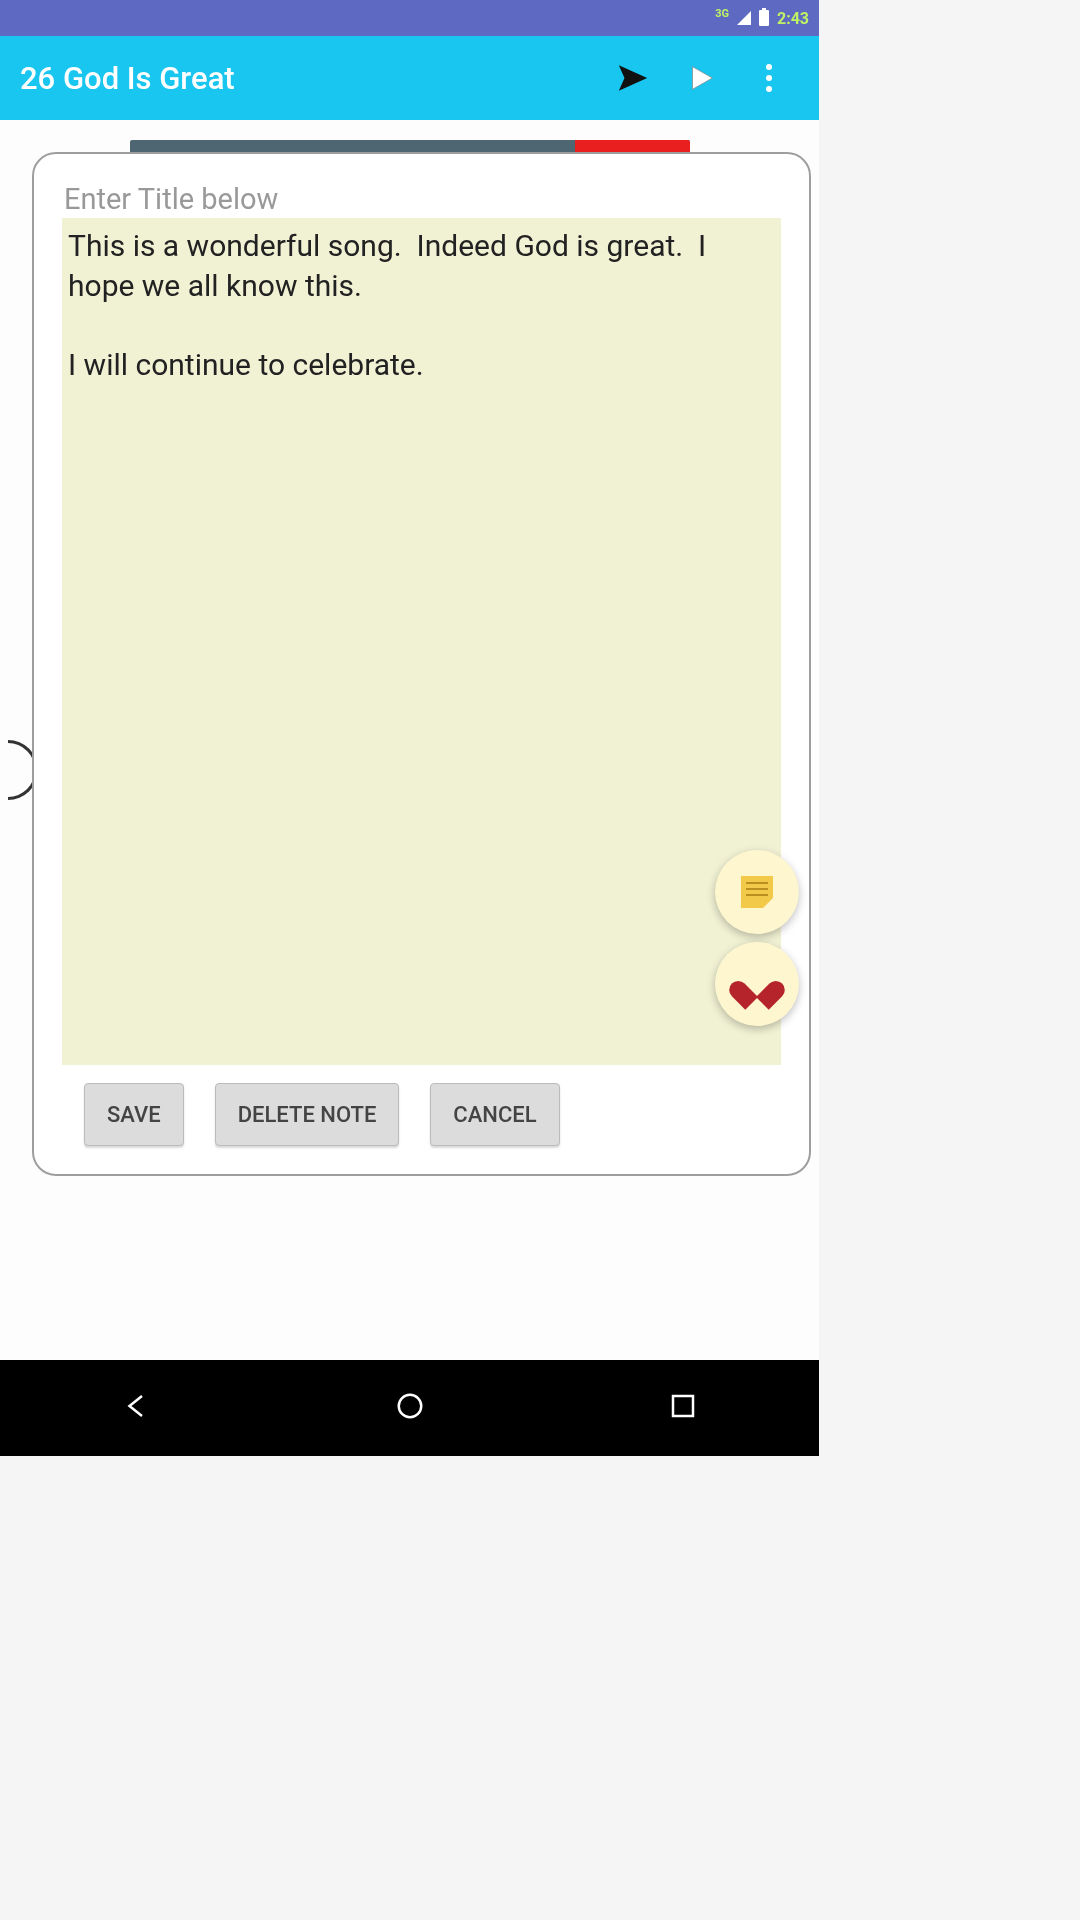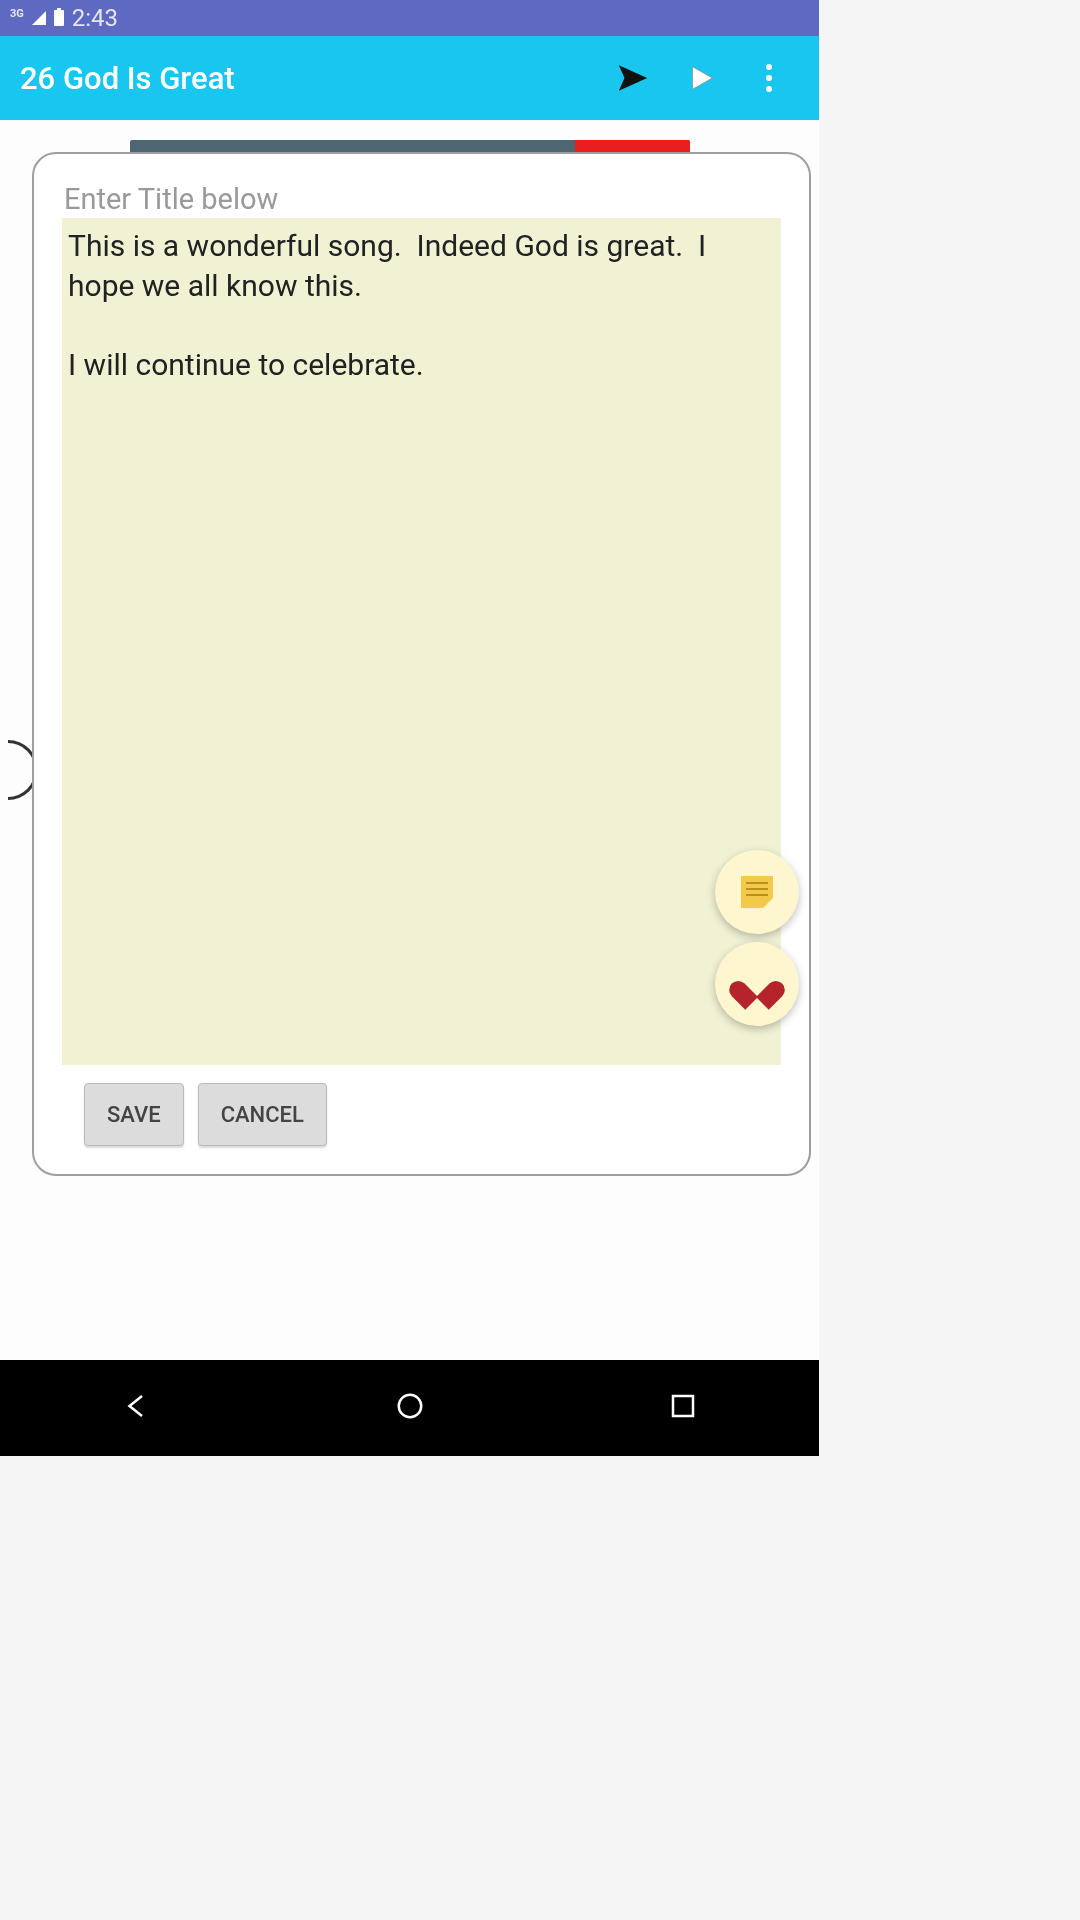--- a/index.html
+++ b/index.html
@@ -1,38 +1,38 @@
 <!DOCTYPE html>
 <html><head>
 <meta charset="utf-8">
 <style>
 *{margin:0;padding:0;box-sizing:border-box;font-family:Roboto,Arial,sans-serif}
 body{width:819px;height:1456px;background:#f5f5f5;position:relative;overflow:hidden}
-.status-bar{height:36px;background:#5e6ac2;display:flex;justify-content:flex-start;align-items:center;padding:0 10px;color:#e5e5e5;gap:8px}
+.status-bar{height:36px;background:#5e6ac2;display:flex;justify-content:flex-end;align-items:center;padding:0 10px;color:#bef264;gap:8px}
 .status-bar .sig-3g{font-size:11px;font-weight:bold;line-height:1;margin-bottom:10px}
 .status-bar .signal-icon{width:0;height:0;border-style:solid;border-width:0 0 14px 14px;border-color:transparent transparent #fff transparent}
 .status-bar .battery-icon{width:10px;height:16px;background:linear-gradient(to top,#fff 60%,#5e6ac2 60% 62%,#fff 62%);border-radius:1px;position:relative}
 .status-bar .battery-icon:before{content:"";position:absolute;top:-2px;left:3px;width:4px;height:2px;background:#fff}
-.status-bar .time{font-size:24px;font-weight:400}
+.status-bar .time{font-size:16px;font-weight:700}
 .app-bar{height:84px;background:#19c6ef;display:flex;align-items:center;padding:0 20px;color:#fff}
 .app-bar .title{font-size:31px;font-weight:500;flex:1}
 .app-bar .icon-btn{width:60px;height:60px;display:flex;align-items:center;justify-content:center;margin-left:8px}
 .send-icon svg,.play-icon svg{width:34px;height:34px}
 .more-icon{display:flex;flex-direction:column;gap:5px;align-items:center}
 .more-icon .dot{width:6px;height:6px;border-radius:50%;background:#fff}
 .background-content{position:absolute;top:120px;left:0;right:0;bottom:96px;background:#fdfdfd;padding:20px}
 .ad-banner{height:55px;background:#4e6572;width:560px;margin:0 auto;position:relative;border-radius:2px;overflow:hidden}
 .ad-banner .red-part{position:absolute;right:0;top:0;width:115px;height:100%;background:#e91e1e}
 .song-text{position:absolute;top:820px;left:0;right:0;text-align:center;font-size:26px;line-height:1.5;color:#222}
 .pagination-circle{position:absolute;left:8px;top:620px;width:30px;height:60px;border:3px solid #333;border-left:none;border-radius:0 60px 60px 0}
 .modal{position:absolute;left:32px;right:8px;top:152px;bottom:280px;background:#fff;border:2px solid #9e9e9e;border-radius:24px;padding:28px;display:flex;flex-direction:column}
 .modal .label{font-size:29px;color:#999;margin-bottom:2px;padding-left:2px}
 .modal .title-input{background:#f1f1d4;font-size:30px;padding:6px 4px;color:#222;margin-bottom:14px;border:none;width:100%;outline:none}
 .modal .note-input{background:#f1f1d4;font-size:30px;padding:8px 6px;color:#222;flex:1;margin-bottom:18px;border:none;width:100%;outline:none;resize:none;line-height:1.32;font-family:inherit}
-.modal .btn-row{display:flex;gap:14px;padding-left:22px}
+.modal .btn-row{display:flex;gap:31px;padding-left:22px}
 .modal .btn{background:#dcdcdc;border:1px solid #bbb;border-radius:4px;padding:18px 22px;font-size:22px;color:#444;font-weight:500;box-shadow:0 2px 2px rgba(0,0,0,.15);cursor:pointer}
 .fab{position:absolute;right:20px;width:84px;height:84px;border-radius:50%;background:#fdf6cf;display:flex;align-items:center;justify-content:center;box-shadow:0 3px 8px rgba(0,0,0,.25);cursor:pointer}
 .fab-note{top:850px}
 .fab-fav{top:942px}
 .note-glyph{width:32px;height:32px;background:#f3c949;position:relative}
 .note-glyph:after{content:"";position:absolute;right:0;bottom:0;width:0;height:0;border-style:solid;border-width:0 0 10px 10px;border-color:transparent transparent #fdf6cf transparent}
 .note-glyph:before{content:"";position:absolute;top:6px;left:5px;right:5px;height:2px;background:#b98f1f;box-shadow:0 6px 0 #b98f1f,0 12px 0 #b98f1f}
 .heart-glyph{position:relative;width:34px;height:30px}
 .heart-glyph:before,.heart-glyph:after{content:"";position:absolute;top:0;width:18px;height:28px;background:#b4242a;border-radius:18px 18px 0 0}
 .heart-glyph:before{left:0;transform:rotate(-45deg);transform-origin:100% 100%}
@@ -86,20 +86,21 @@
   </div>
 </div>
 
 <div class="modal">
   <div class="label">Enter Title below</div>
   <textarea class="note-input" style="">This is a wonderful song.  Indeed God is great.  I hope we all know this.
 
 I will continue to celebrate.</textarea>
   <div class="btn-row">
     <button class="btn">SAVE</button>
+    <button class="btn">DELETE NOTE</button>
     <button class="btn">CANCEL</button>
   </div>
 </div>
 
 <div class="fab fab-note">
   <div class="note-glyph"></div>
 </div>
 <div class="fab fab-fav">
   <div class="heart-glyph">
     <span class="heart-plus"></span>

